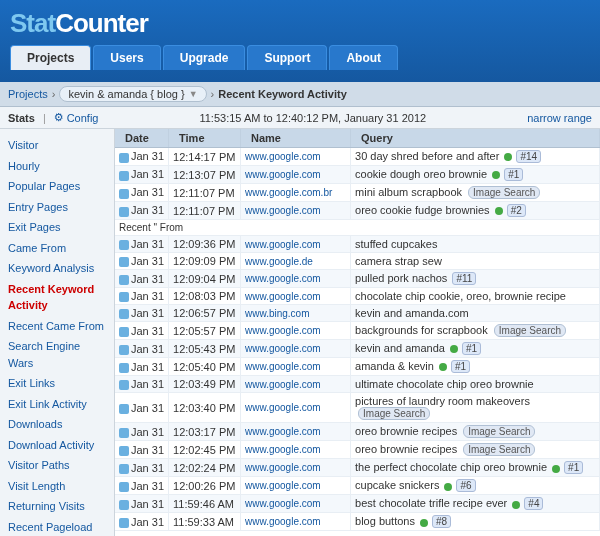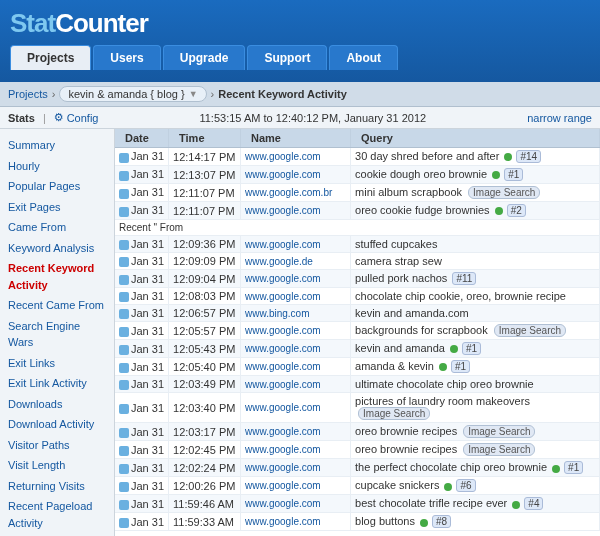--- a/index.html
+++ b/index.html
@@ -95,23 +95,24 @@
       <span>Config</span>
     </span>
     <span class="time-info">11:53:15 AM to 12:40:12 PM, January 31 2012</span>
     <span class="narrow-range">narrow range</span>
   </div>
 
   <div class="main-layout">
 
     <div class="sidebar">
       <div class="sidebar-section">
-        <div class="sidebar-item">Summary</div>
+        <div class="sidebar-item">Visitor</div>
         <div class="sidebar-item">Hourly</div>
         <div class="sidebar-item">Popular Pages</div>
+        <div class="sidebar-item">Entry Pages</div>
         <div class="sidebar-item">Exit Pages</div>
         <div class="sidebar-item">Came From</div>
         <div class="sidebar-item">Keyword Analysis</div>
         <div class="sidebar-item active">Recent Keyword Activity</div>
         <div class="sidebar-item">Recent Came From</div>
         <div class="sidebar-item">Search Engine Wars</div>
         <div class="sidebar-item">Exit Links</div>
         <div class="sidebar-item">Exit Link Activity</div>
         <div class="sidebar-item">Downloads</div>
         <div class="sidebar-item">Download Activity</div>

